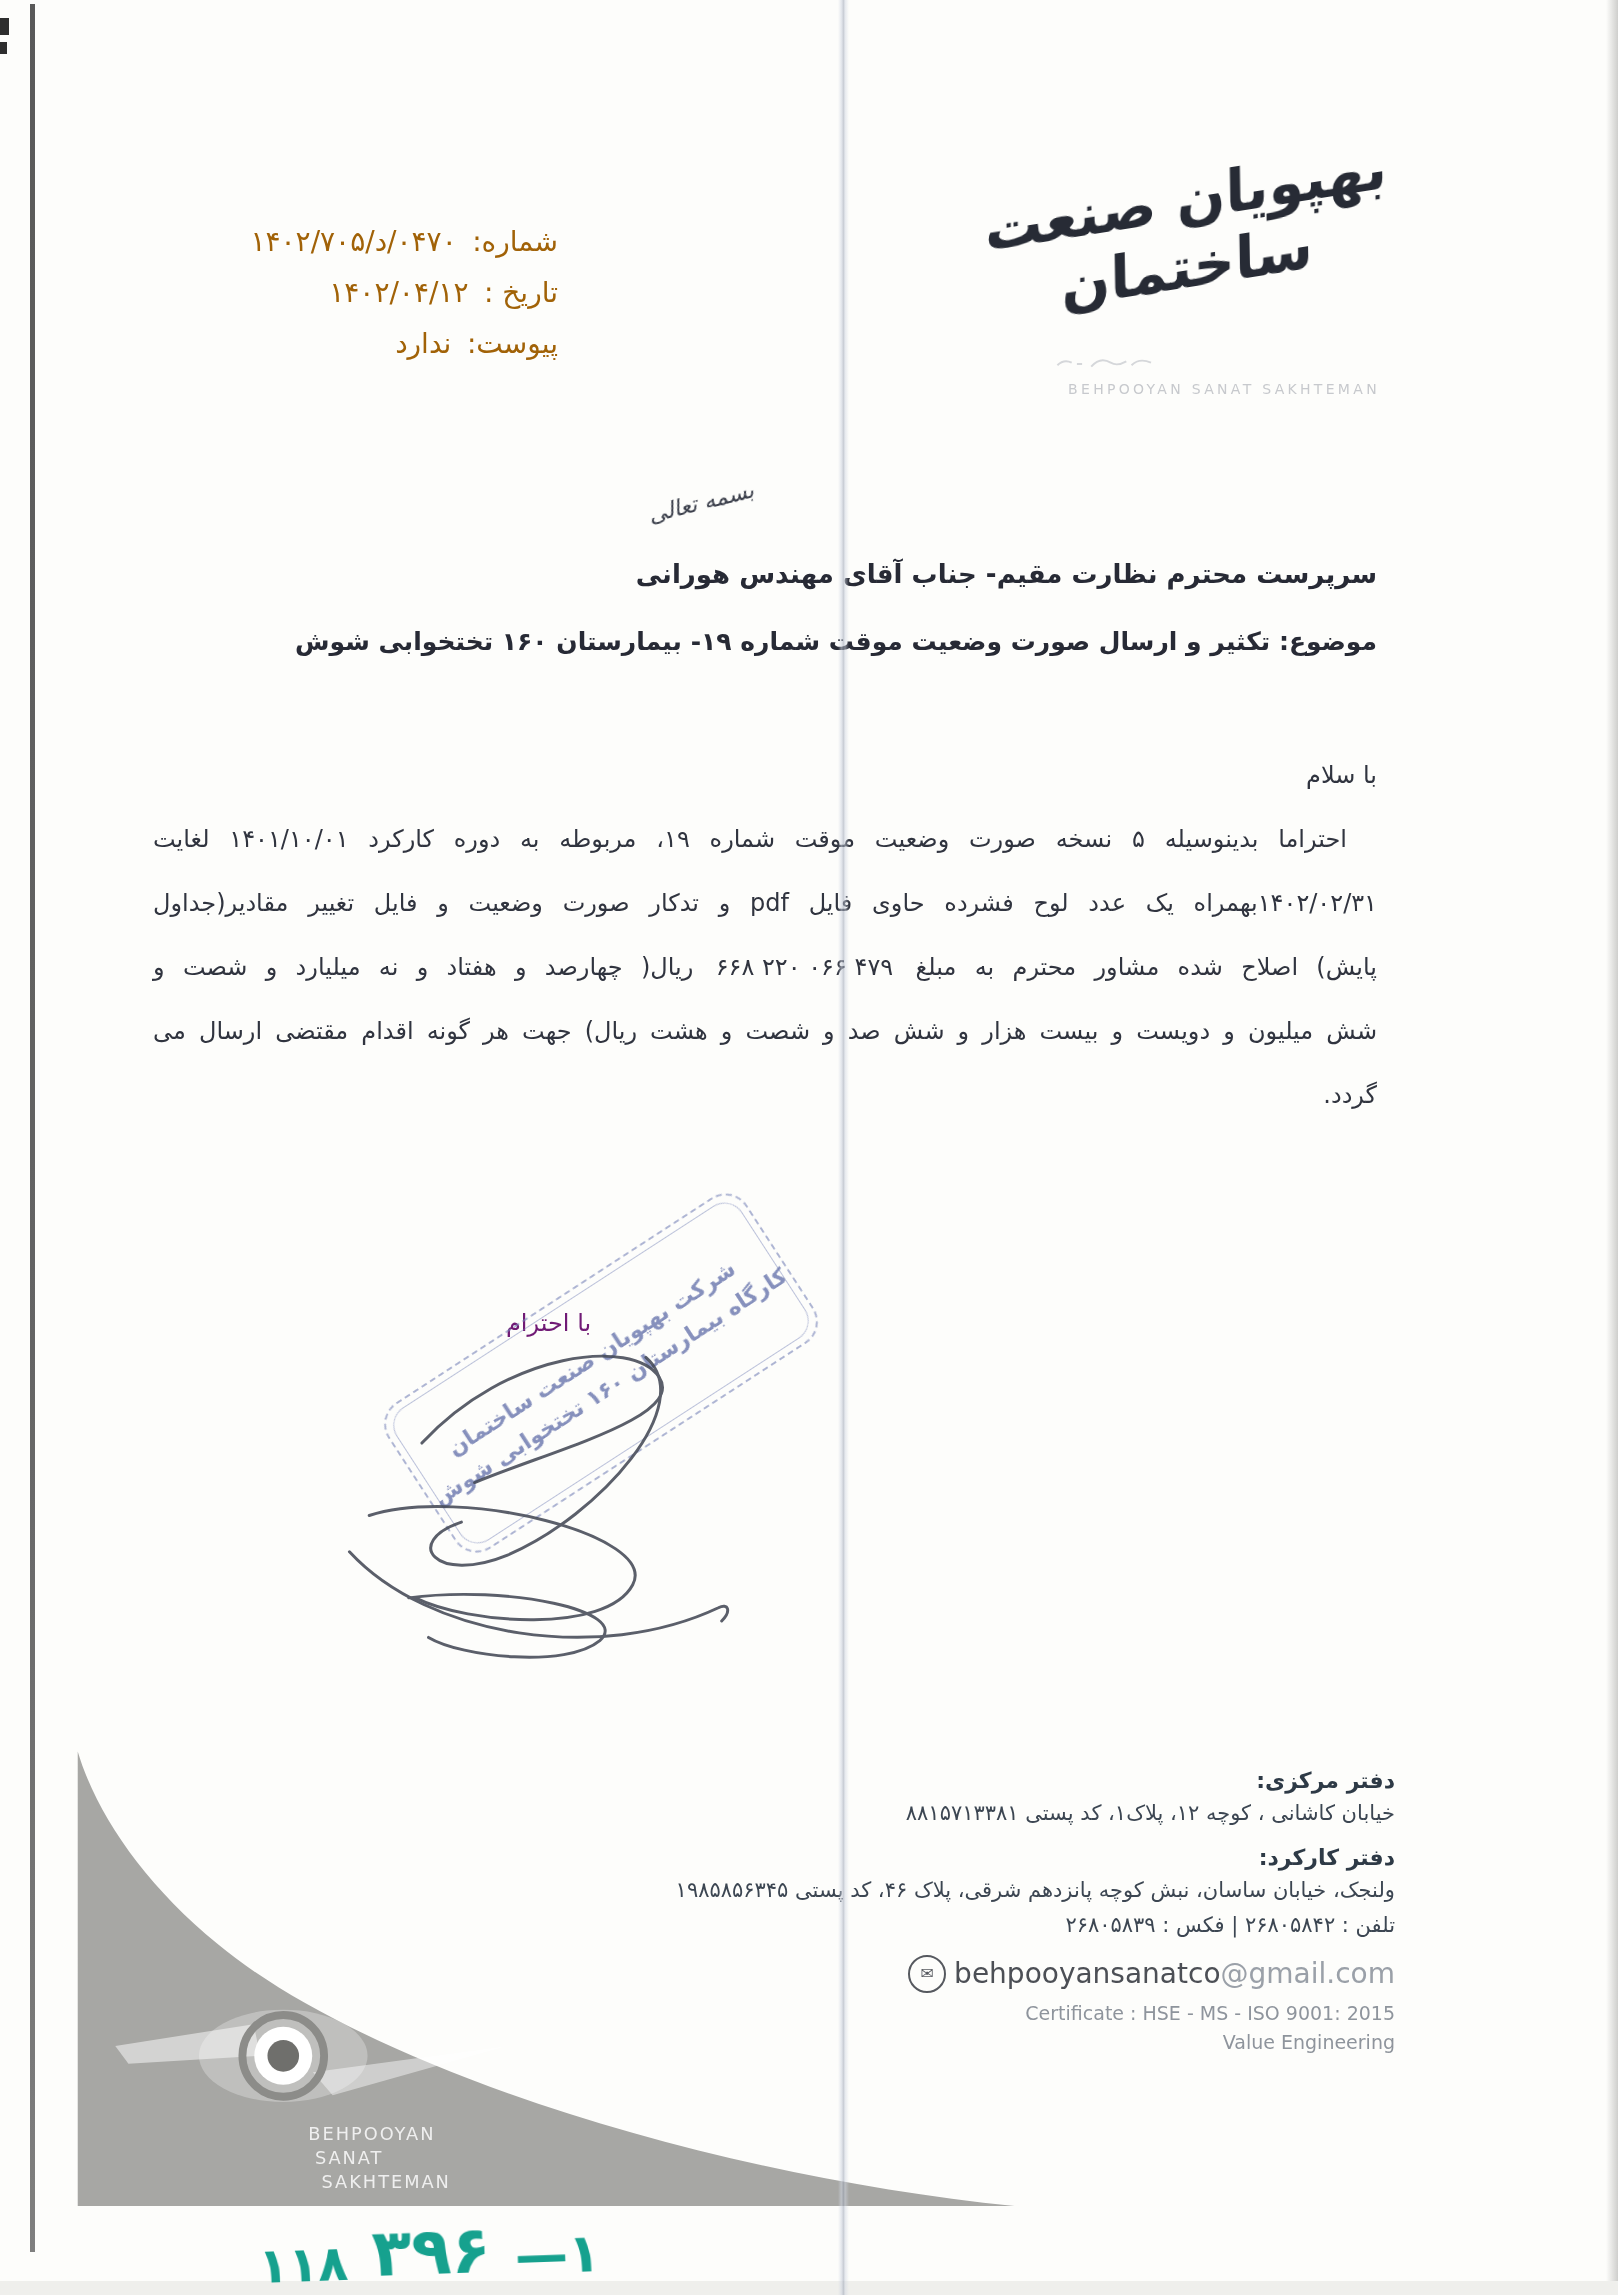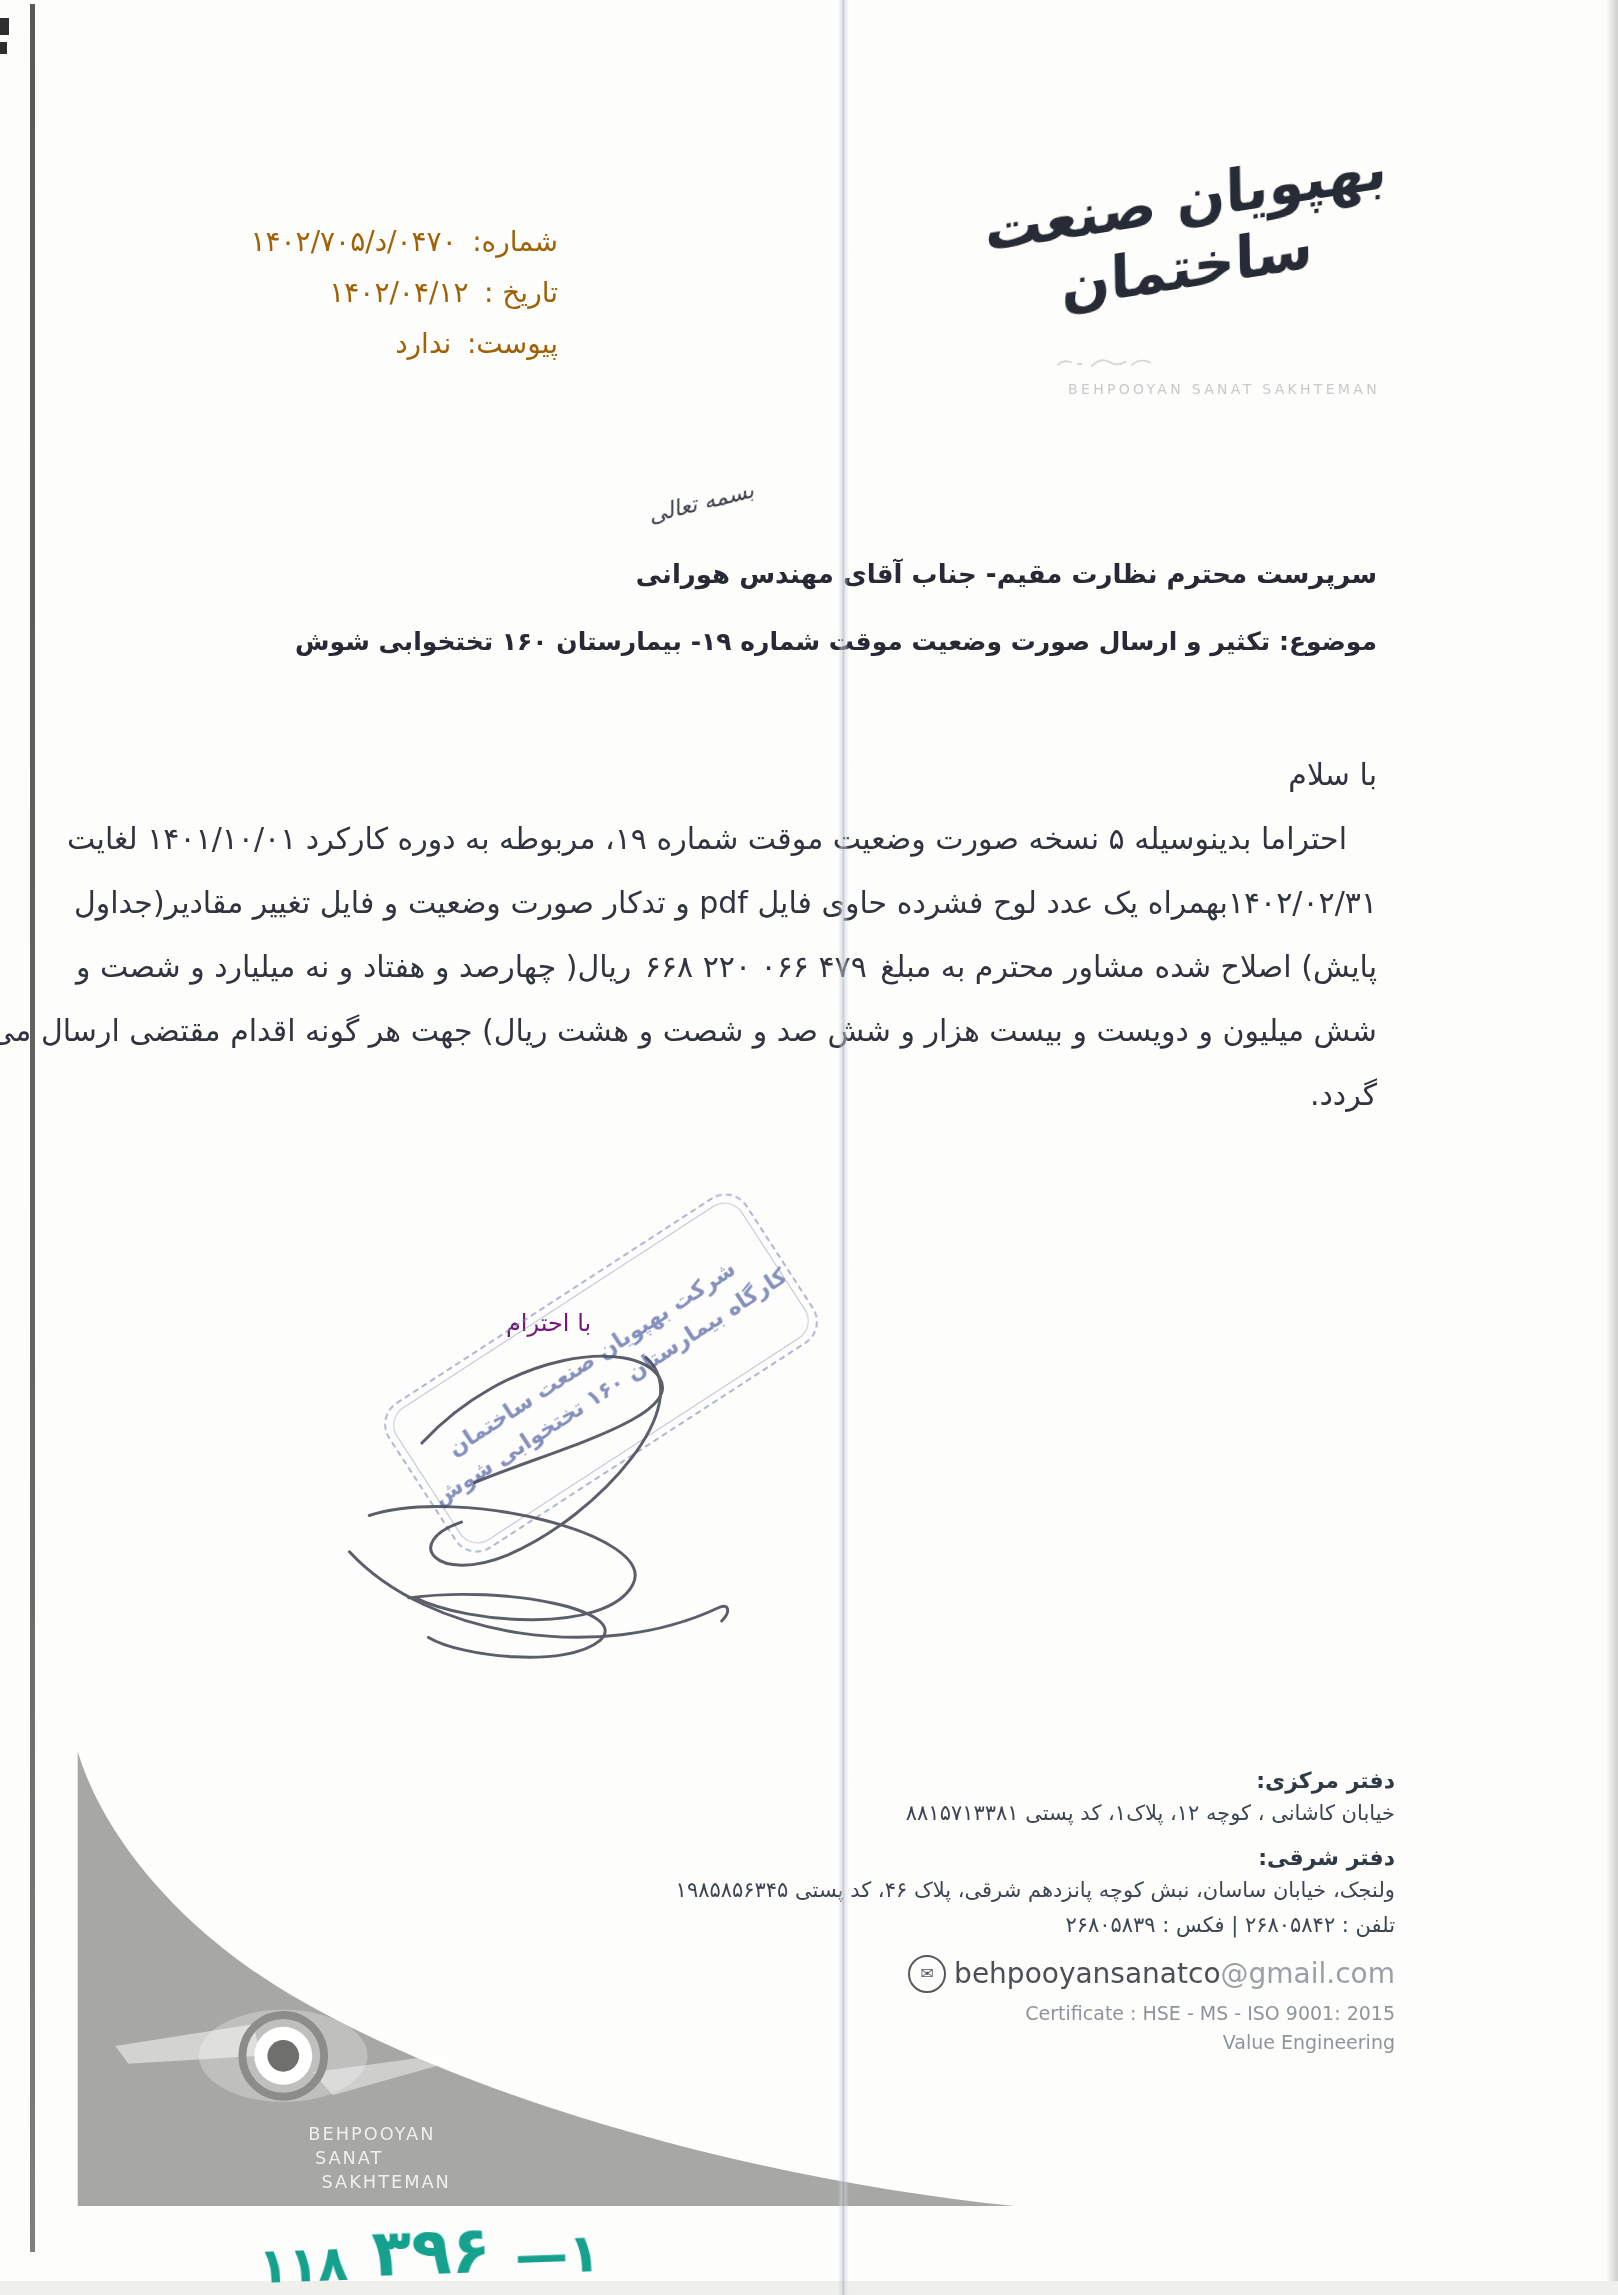--- a/index.html
+++ b/index.html
@@ -31,21 +31,21 @@
   .logo-faint-latin{position:absolute;left:1046px;top:381px;width:356px;font-size:14px;
     letter-spacing:3.3px;color:#c7c9cd;text-align:center;}
   .logo-faint-mark{position:absolute;left:1053px;top:351px;opacity:.5;}
 
   .besmele{position:absolute;left:647px;top:489px;font-size:22.4px;color:#3a3e4a;
     transform:rotate(-14deg);font-style:italic;filter:blur(0.2px);}
 
   .addressee{position:absolute;right:242px;top:559px;font-size:26px;font-weight:bold;color:#272a35;margin-left:13px;}
   .subject{position:absolute;right:242px;top:627px;font-size:25px;font-weight:bold;color:#272a35;}
 
-  .body-block{position:absolute;right:242px;left:153px;top:743px;font-size:30px;color:#30343f;}
+  .body-block{position:absolute;right:242px;left:153px;top:743px;font-size:24px;color:#30343f;}
   .body-block .line{height:64px;line-height:64px;text-align:justify;text-align-last:justify;white-space:nowrap;}
   .body-block .line.start{text-align:right;text-align-last:right;}
   .body-block .indent{padding-right:30px;}
   .amount{direction:ltr;unicode-bidi:isolate-override;display:inline-block;padding:0 4px;}
 
   .closing{position:absolute;left:506px;top:1309px;font-size:24px;color:#701a75;}
 
   
   .stamp{position:absolute;left:387px;top:1286px;width:424px;height:170px;
     transform:rotate(-33deg);border:2px dashed rgba(122,133,185,.6);border-radius:26px;
@@ -138,21 +138,21 @@
       <path d="M540 160 C 620 230 470 400 330 460 C 220 505 170 440 260 410"></path>
       <path d="M120 400 C 260 355 560 430 520 505 C 480 580 270 565 190 525"></path>
       <path d="M180 525 C 330 505 520 545 470 590 C 420 632 260 615 210 585"></path>
       <path d="M90 455 C 210 585 470 625 650 540 C 665 532 670 545 655 560"></path>
     </g>
   </svg>
 
   <div class="footer">
     <div class="office-title">دفتر مرکزی:</div>
     <div class="addr">خیابان کاشانی ، کوچه ۱۲، پلاک۱، کد پستی ۸۸۱۵۷۱۳۳۸۱</div>
-    <div class="office-title gap">دفتر شرقی:</div>
+    <div class="office-title gap">دفتر کارکرد:</div>
     <div class="addr">ولنجک، خیابان ساسان، نبش کوچه پانزدهم شرقی، پلاک ۴۶، کد پستی ۱۹۸۵۸۵۶۳۴۵</div>
     <div class="phones">
       <span>تلفن :</span>
       <span class="ltr-num">۲۶۸۰۵۸۴۲</span>
       <span>|</span>
       <span>فکس :</span>
       <span class="ltr-num">۲۶۸۰۵۸۳۹</span>
     </div>
     <div class="email-row">
       <span class="email-icon">✉</span>

